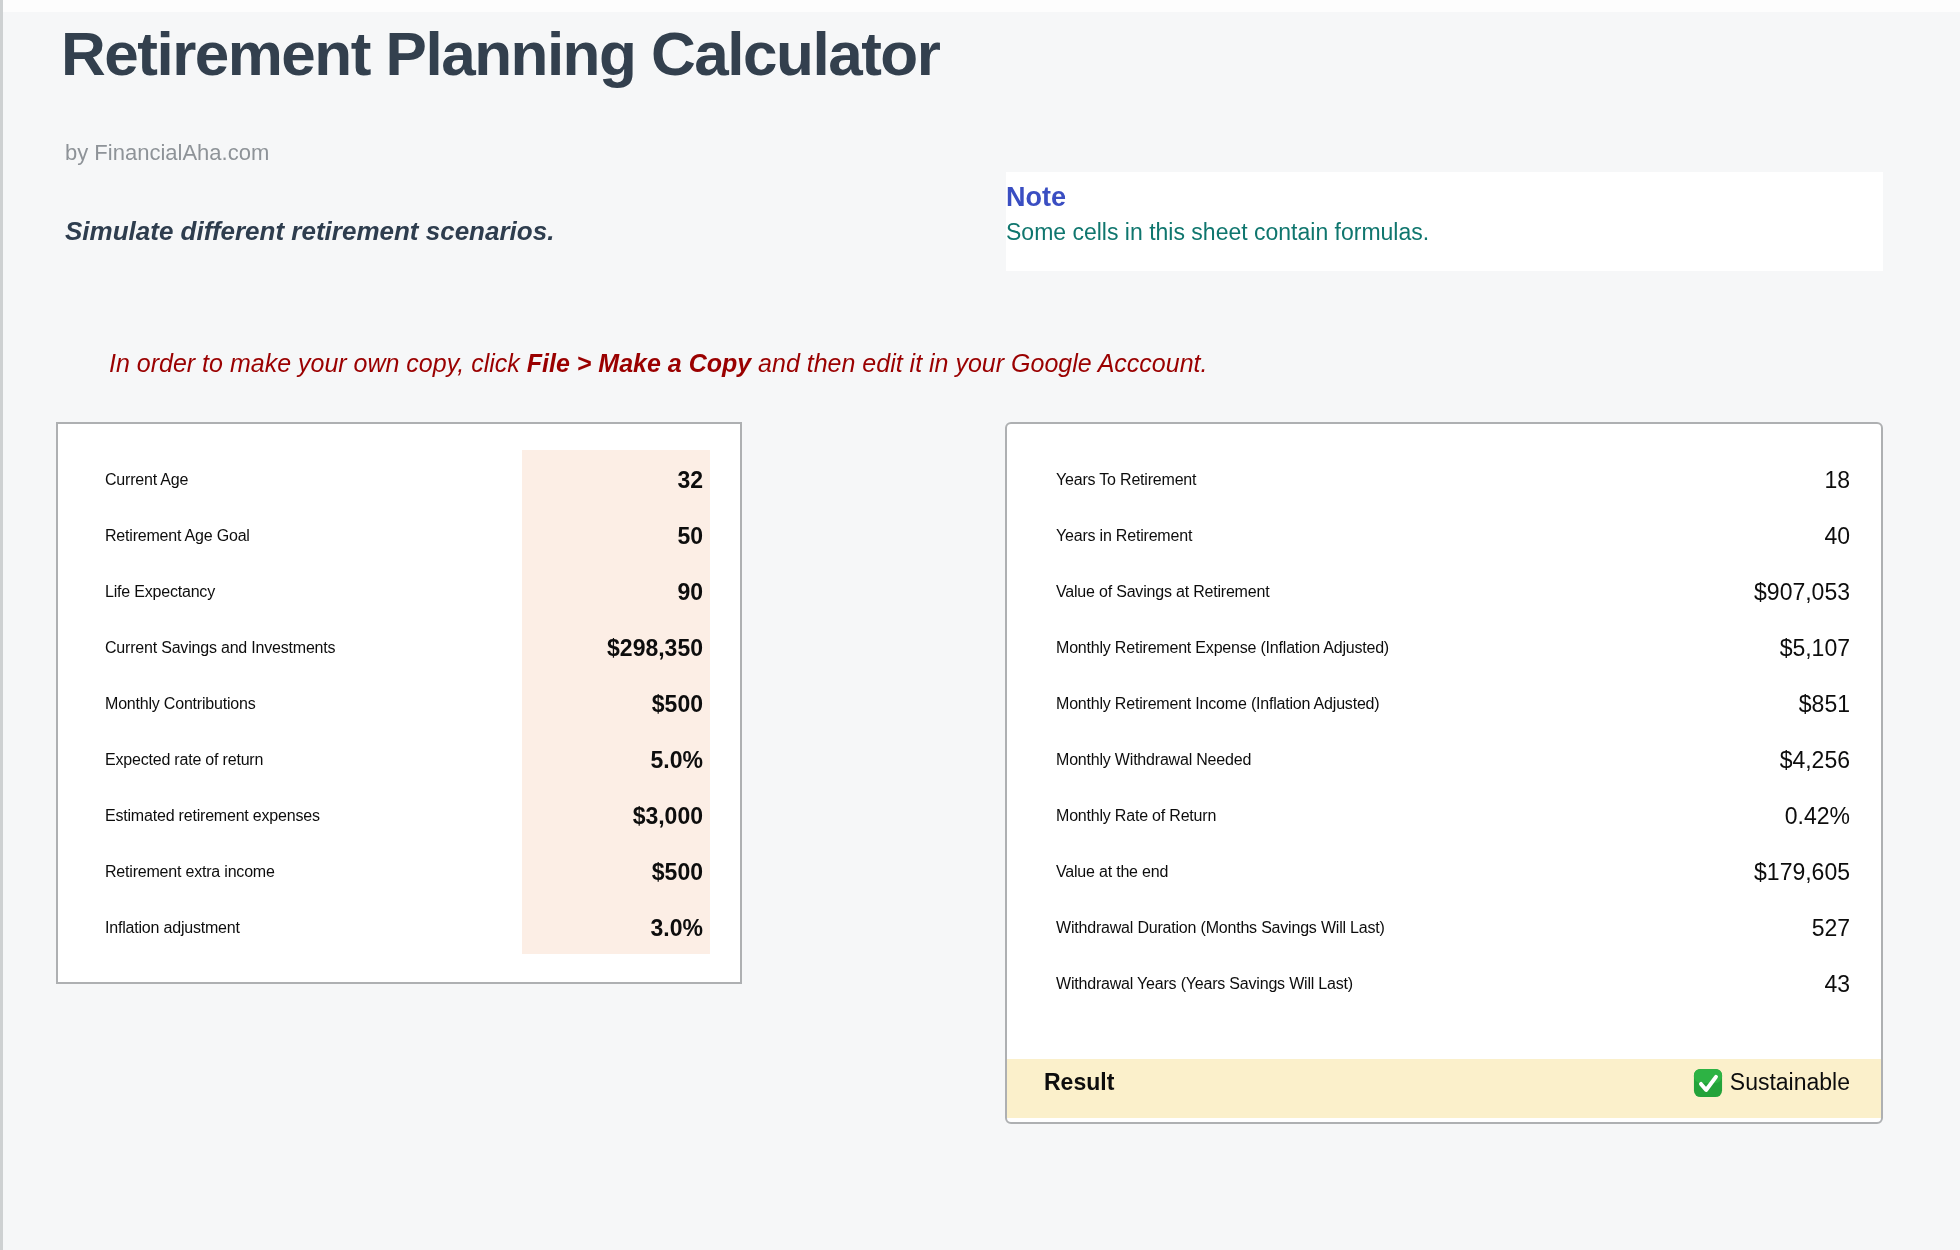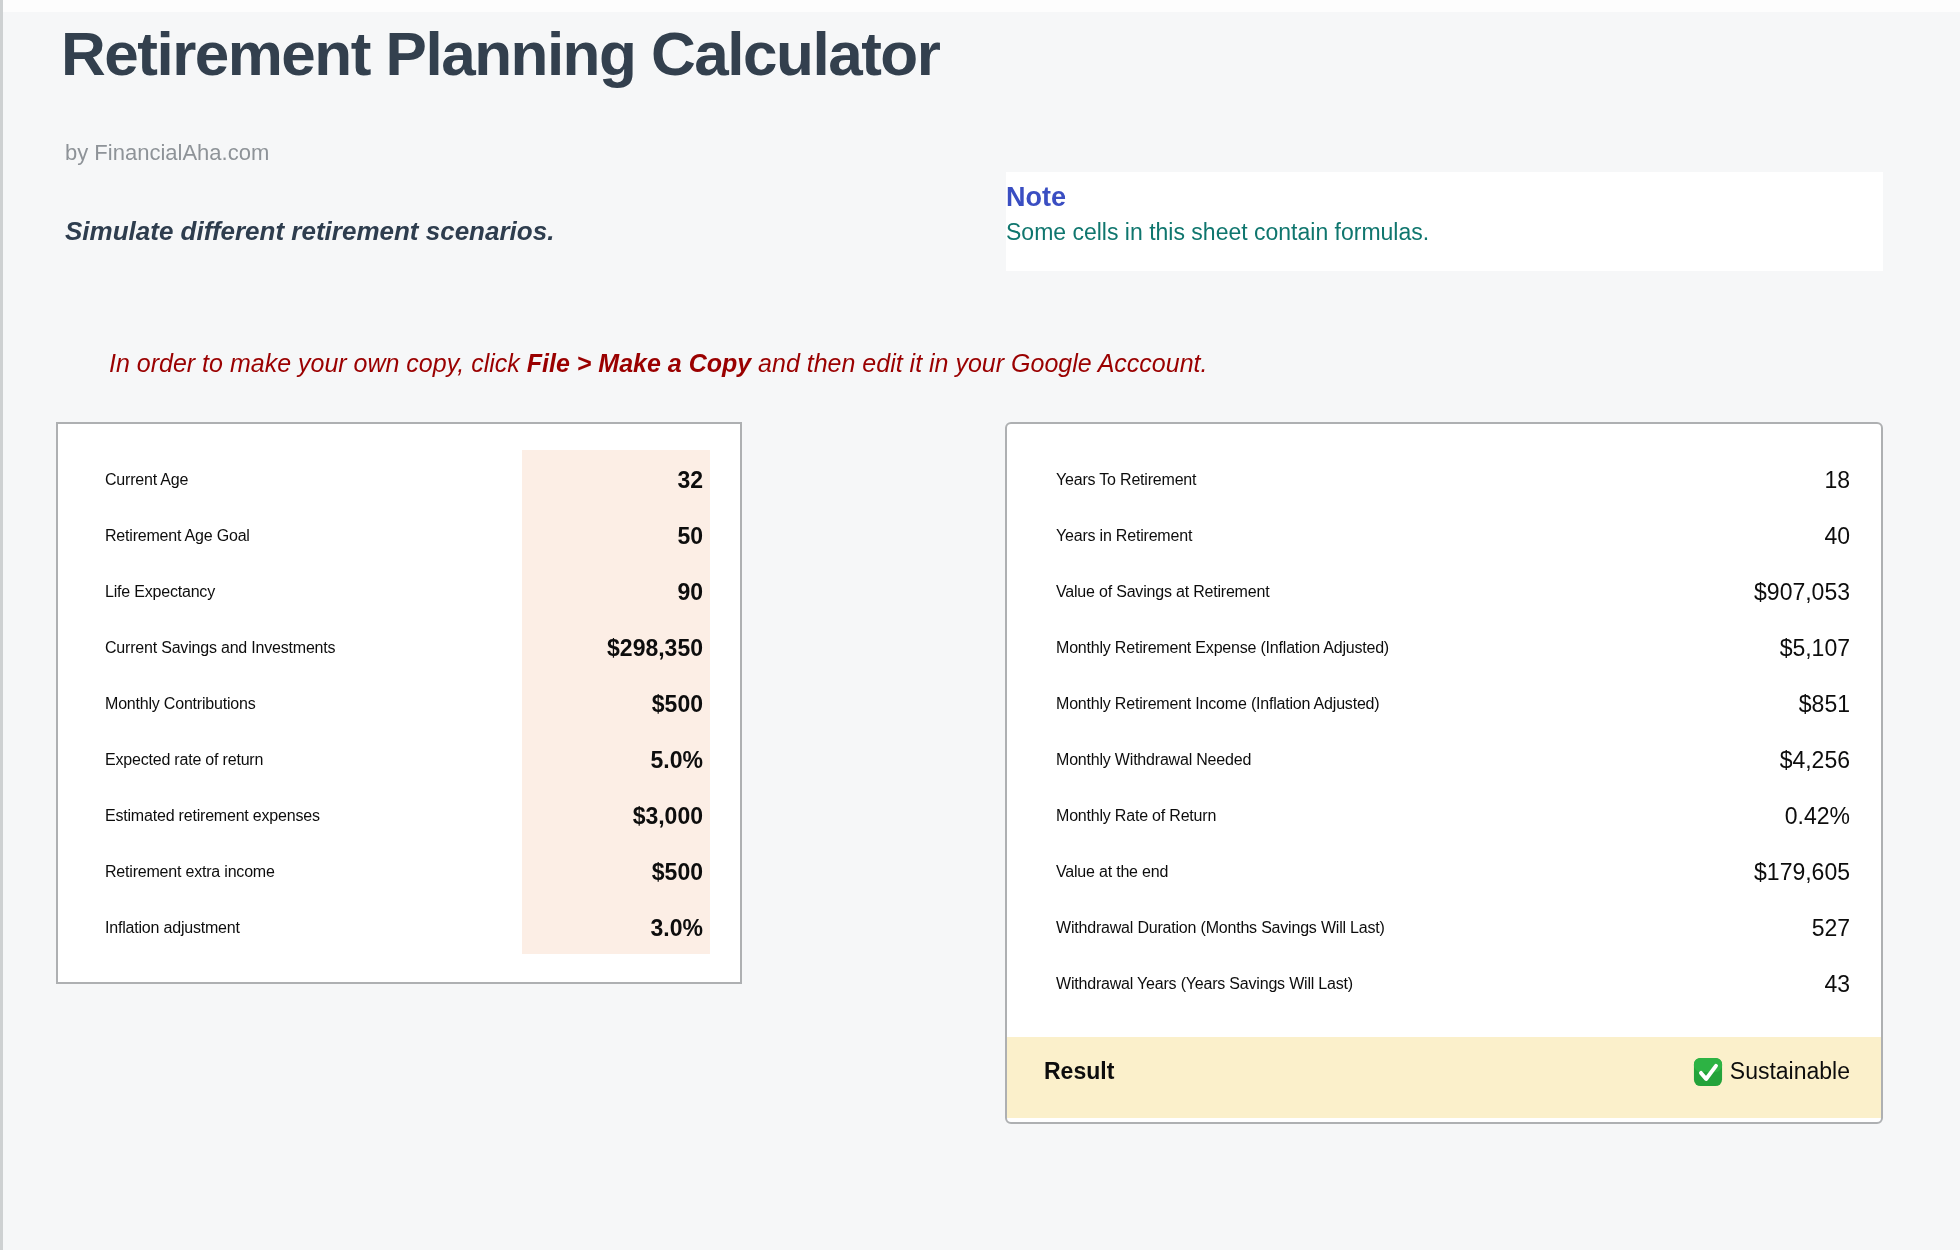--- a/index.html
+++ b/index.html
@@ -55,21 +55,21 @@
   .rows { position:relative; }
   .inputs  .rows { padding:28px 37px 0 35px; }
   .outputs .rows { padding:28px 31px 0 37px; }
   .row { height:56px; display:flex; align-items:center; justify-content:space-between; }
   .row .label { font-size:16px; font-weight:400; letter-spacing:-0.2px; color:#0d0d0d; white-space:nowrap;margin-left:12px; }
   .row .value { font-size:23px; text-align:center; color:#0d0d0d; white-space:nowrap; }
   .inputs  .row .value { font-weight:700; }
   .outputs .row .value { font-weight:400; }
 
   .result-row {
-    position:absolute; left:0; right:0; bottom:4px; height:81px;
+    position:absolute; left:0; right:0; bottom:4px; height:59px;
     background:#fbf0cb;
     display:flex; align-items:center; justify-content:space-between;
     padding:0 31px 12px 37px;
   }
   .result-label { font-size:23px; font-weight:700; color:#0d0d0d; }
   .result-right { display:flex; align-items:center; gap:7px; }
   .result-value { font-size:23px; font-weight:400; color:#0d0d0d; }
   .check-icon { width:30px; height:30px; display:block; }
 </style>
 </head>

